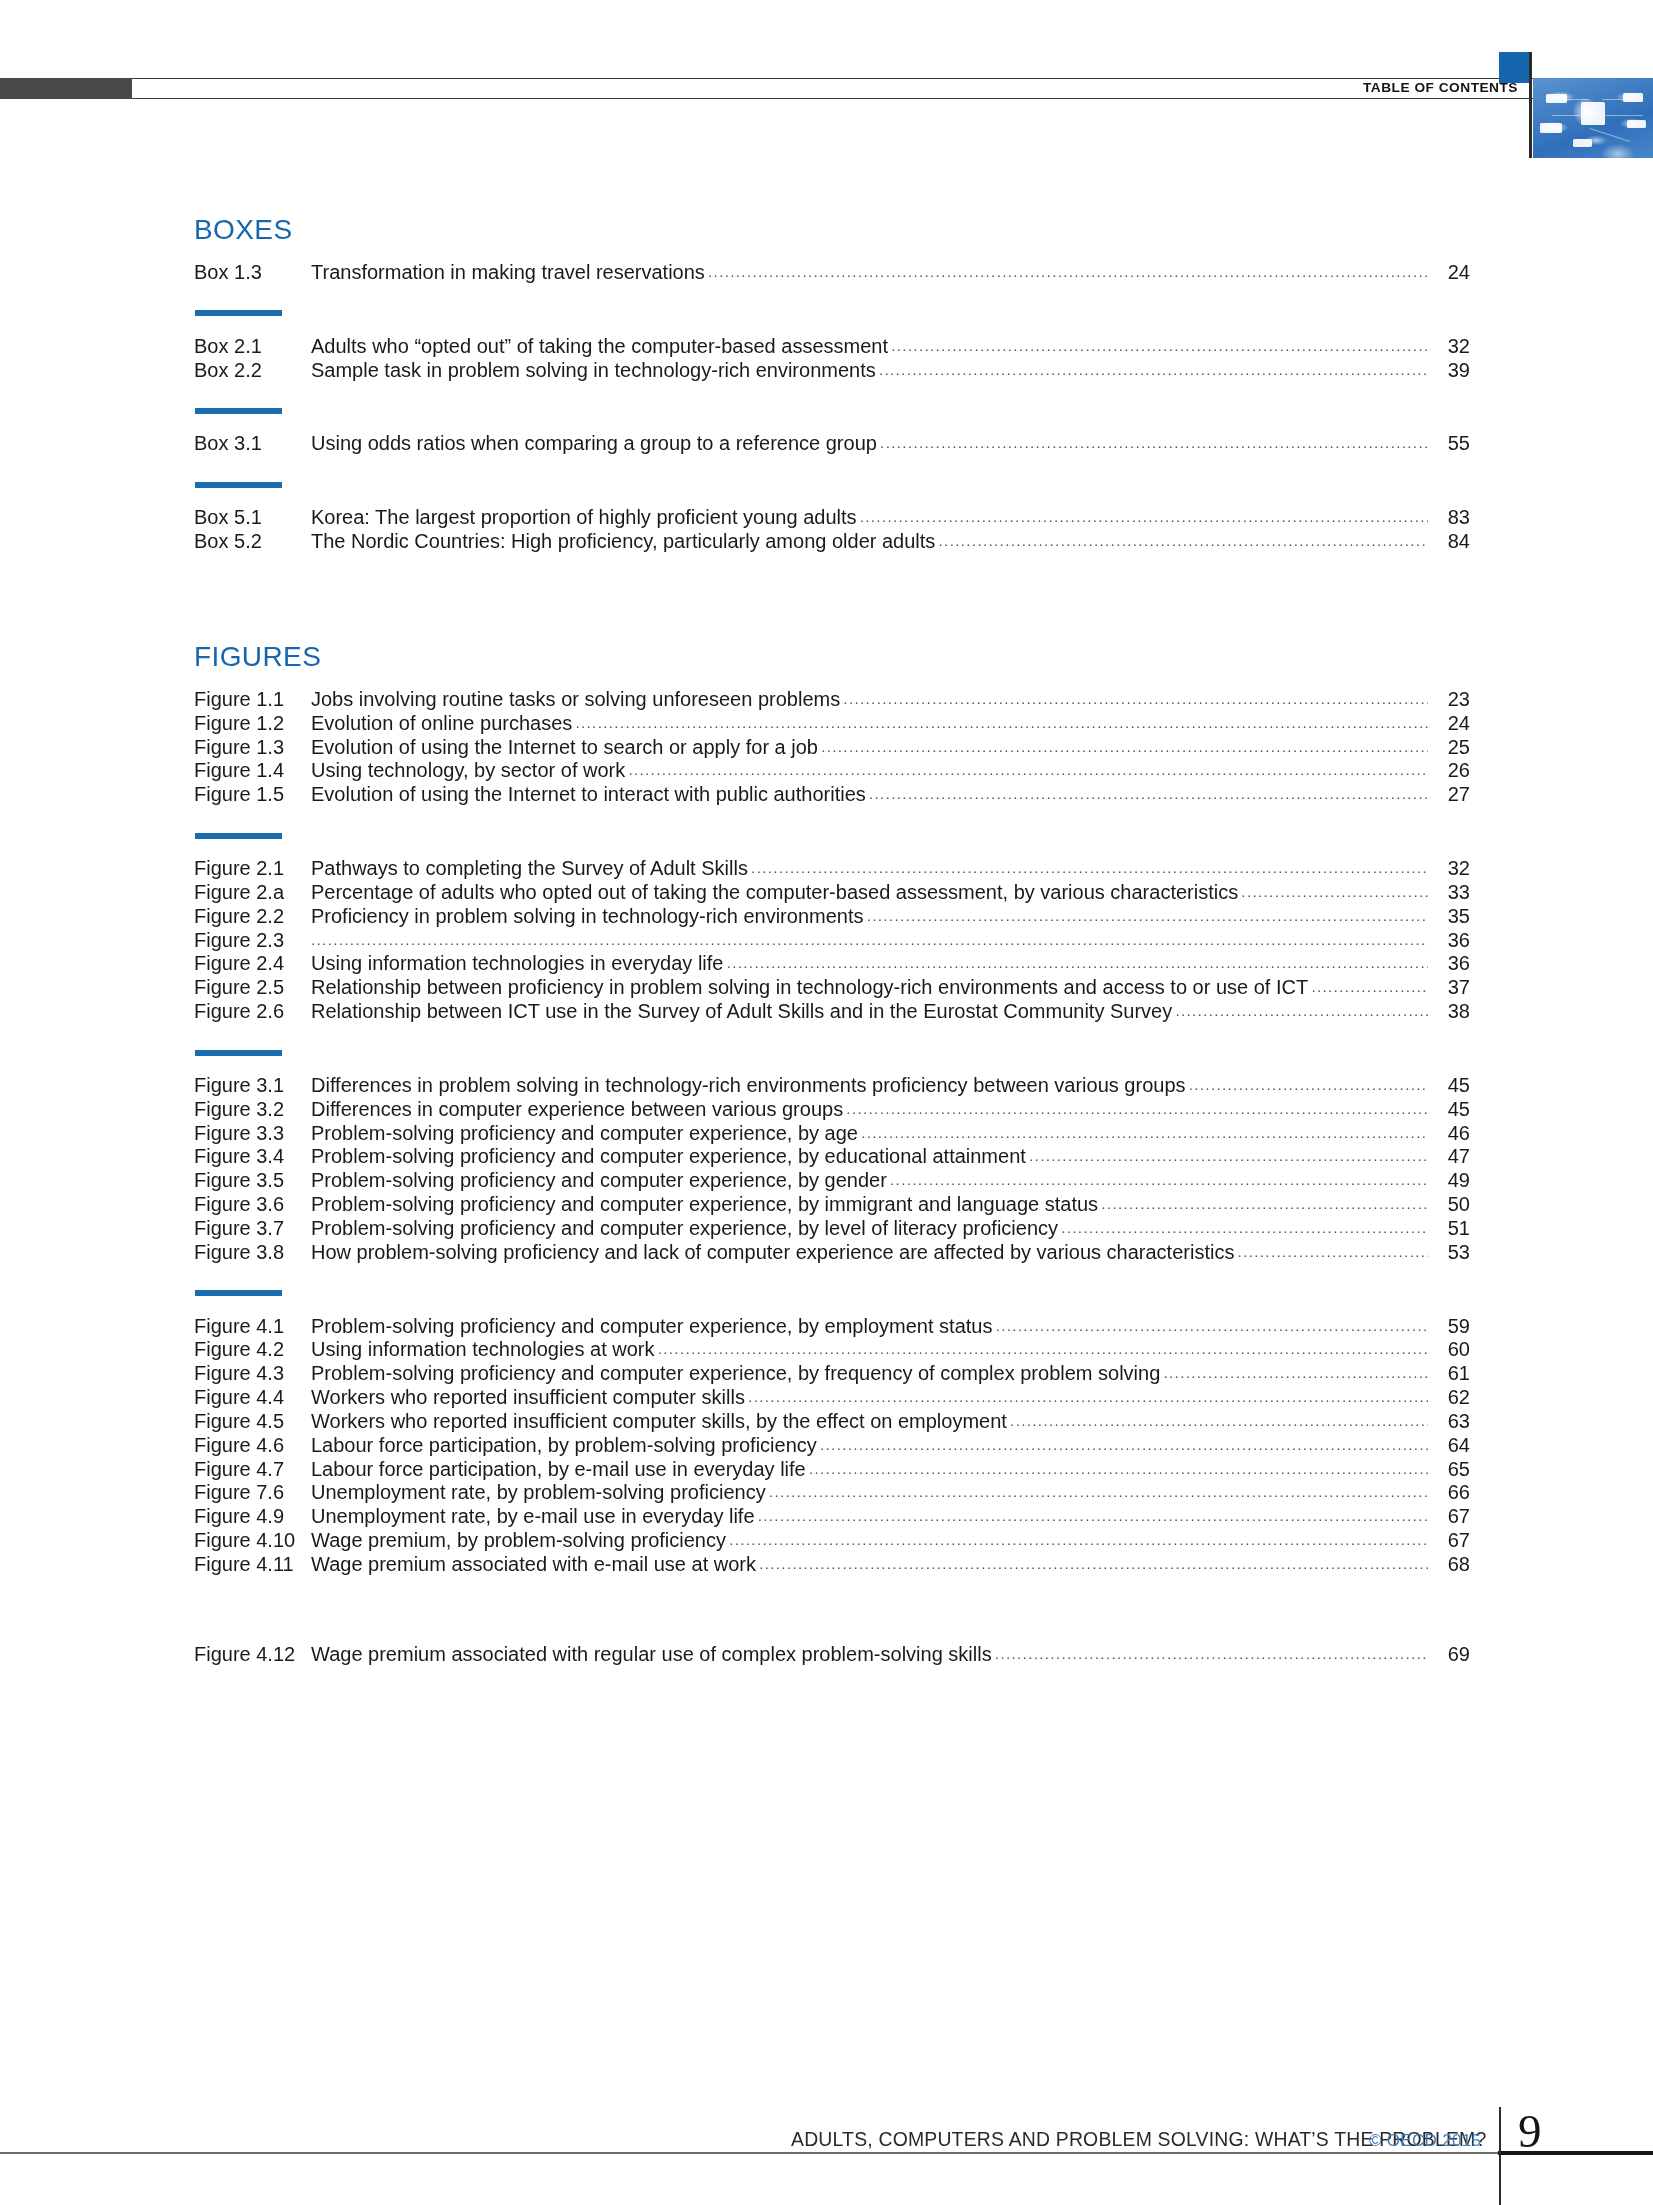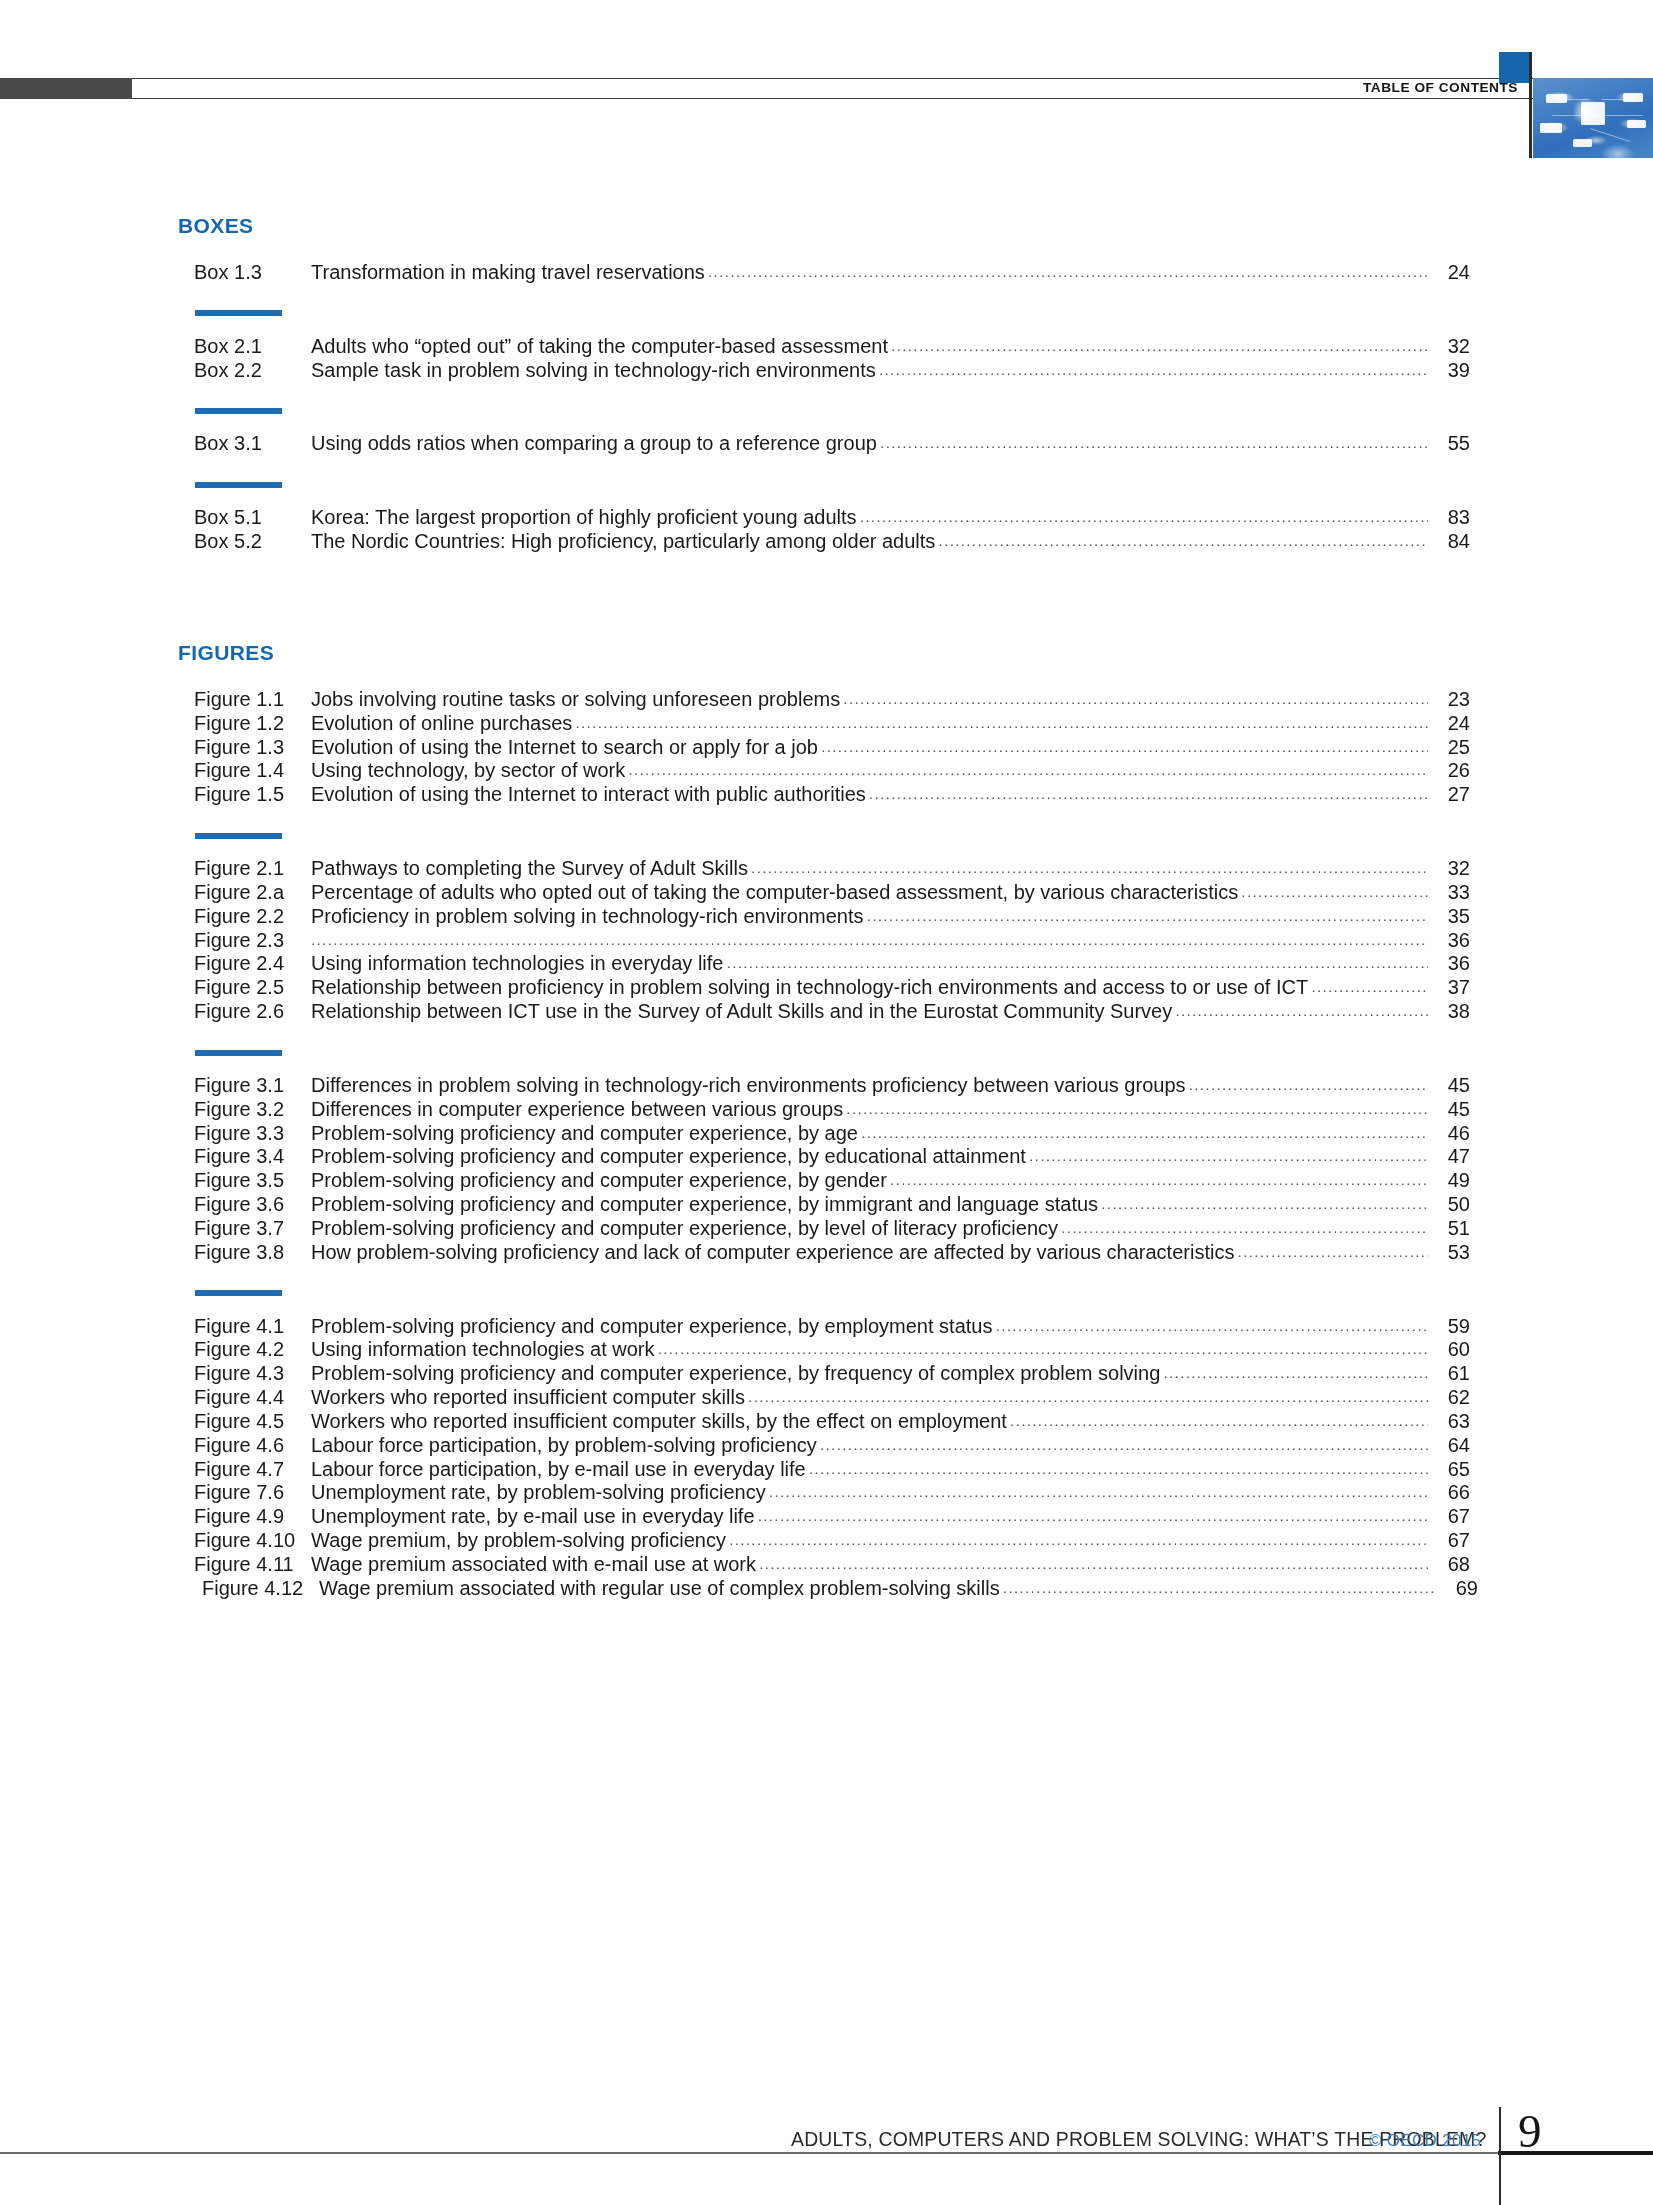--- a/index.html
+++ b/index.html
@@ -104,24 +104,24 @@
 
   
   .content {
     position: absolute;
     left: 0;
     top: 0;
     width: 1654px;
   }
   .section-heading {
     position: absolute;
-    left: 178px;
-    font-family: "Liberation Sans", sans-serif;
-    font-weight: bold;
-    font-size: 21px;
+    left: 194px;
+    font-family: "Liberation Sans", sans-serif;
+    font-weight: normal;
+    font-size: 28px;
     letter-spacing: 0.4px;
     color: #1568ae;
     white-space: nowrap;
   }
   .group-rule {
     position: absolute;
     left: 195px;
     width: 87px;
     height: 5.7px;
     background: #1c6cb0;
@@ -497,21 +497,21 @@
       <span class="toc-title">Wage premium, by problem-solving proficiency</span>
       <span class="toc-dots"></span>
       <span class="toc-page">67</span>
     </div>
     <div class="toc-entry" style="top: 1553px;">
       <span class="toc-label">Figure 4.11</span>
       <span class="toc-title">Wage premium associated with e-mail use at work</span>
       <span class="toc-dots"></span>
       <span class="toc-page">68</span>
     </div>
-    <div class="toc-entry" style="top: 1577px; margin-left: 8px;">
+    <div class="toc-entry" style="top: 1643px;">
       <span class="toc-label">Figure 4.12</span>
       <span class="toc-title">Wage premium associated with regular use of complex problem-solving skills</span>
       <span class="toc-dots"></span>
       <span class="toc-page">69</span>
     </div>
   </div>
 
 <div class="page-footer">
   <div class="footer-thin-rule"></div>
   <div class="footer-thick-rule"></div>

